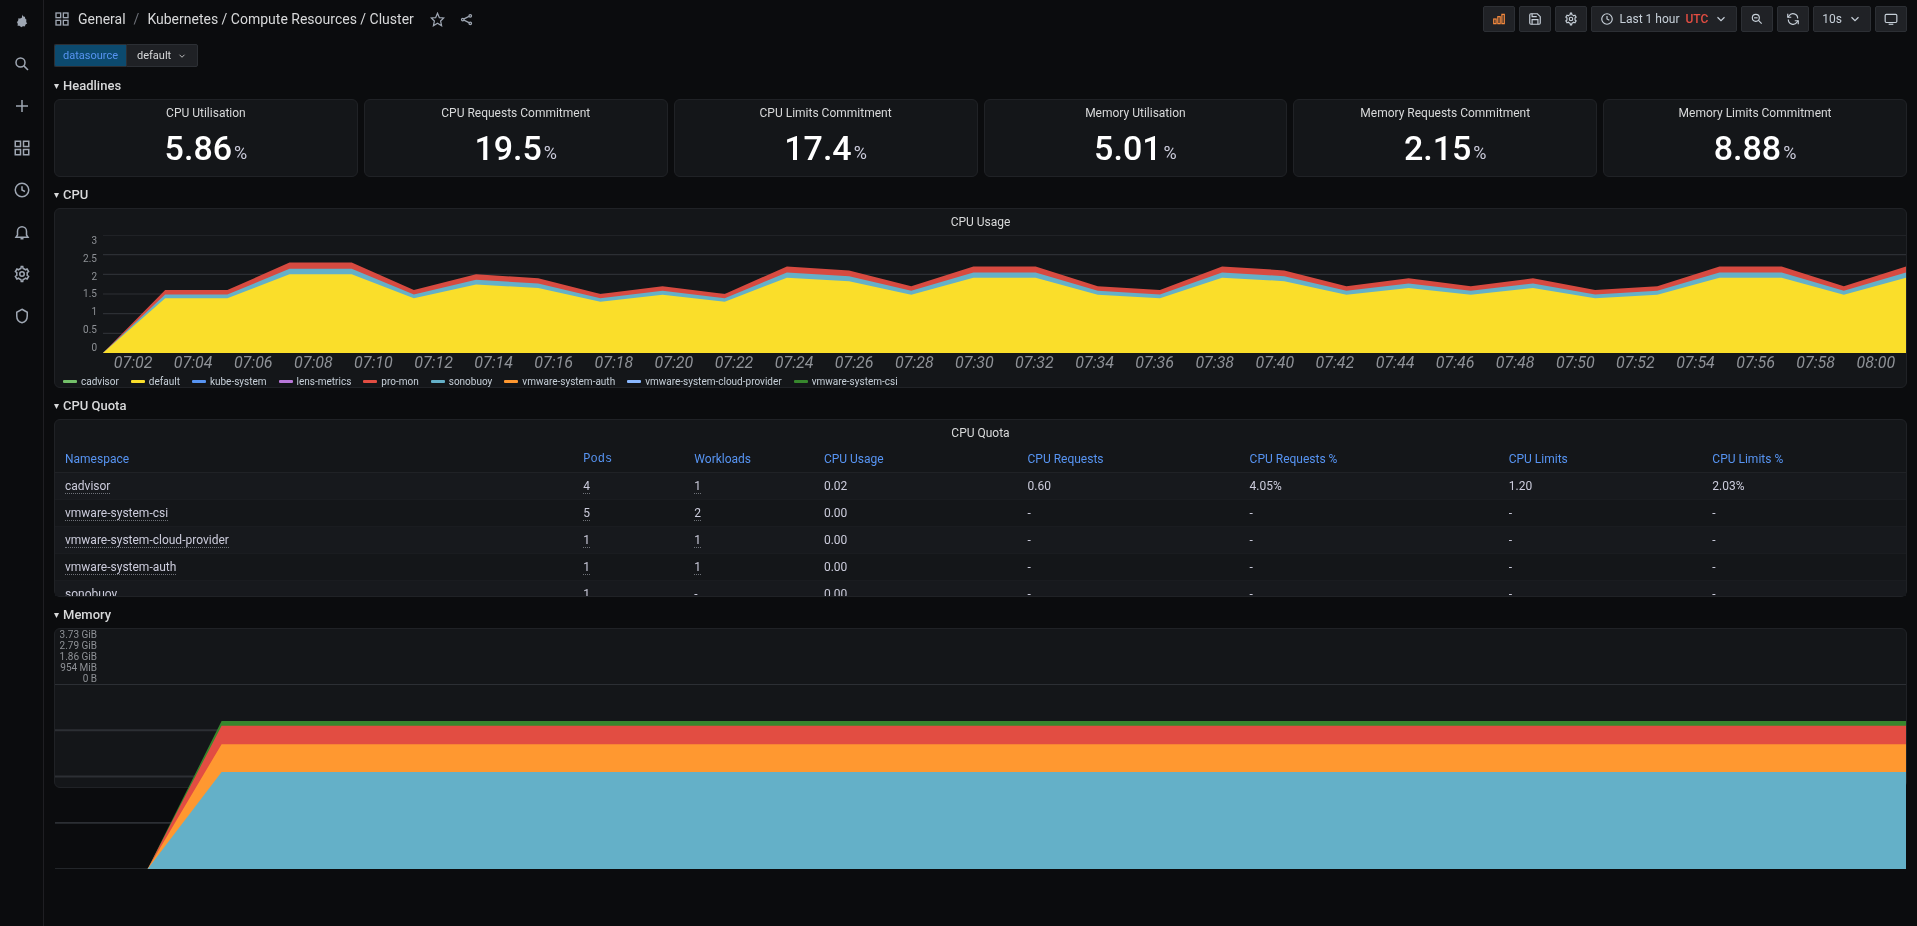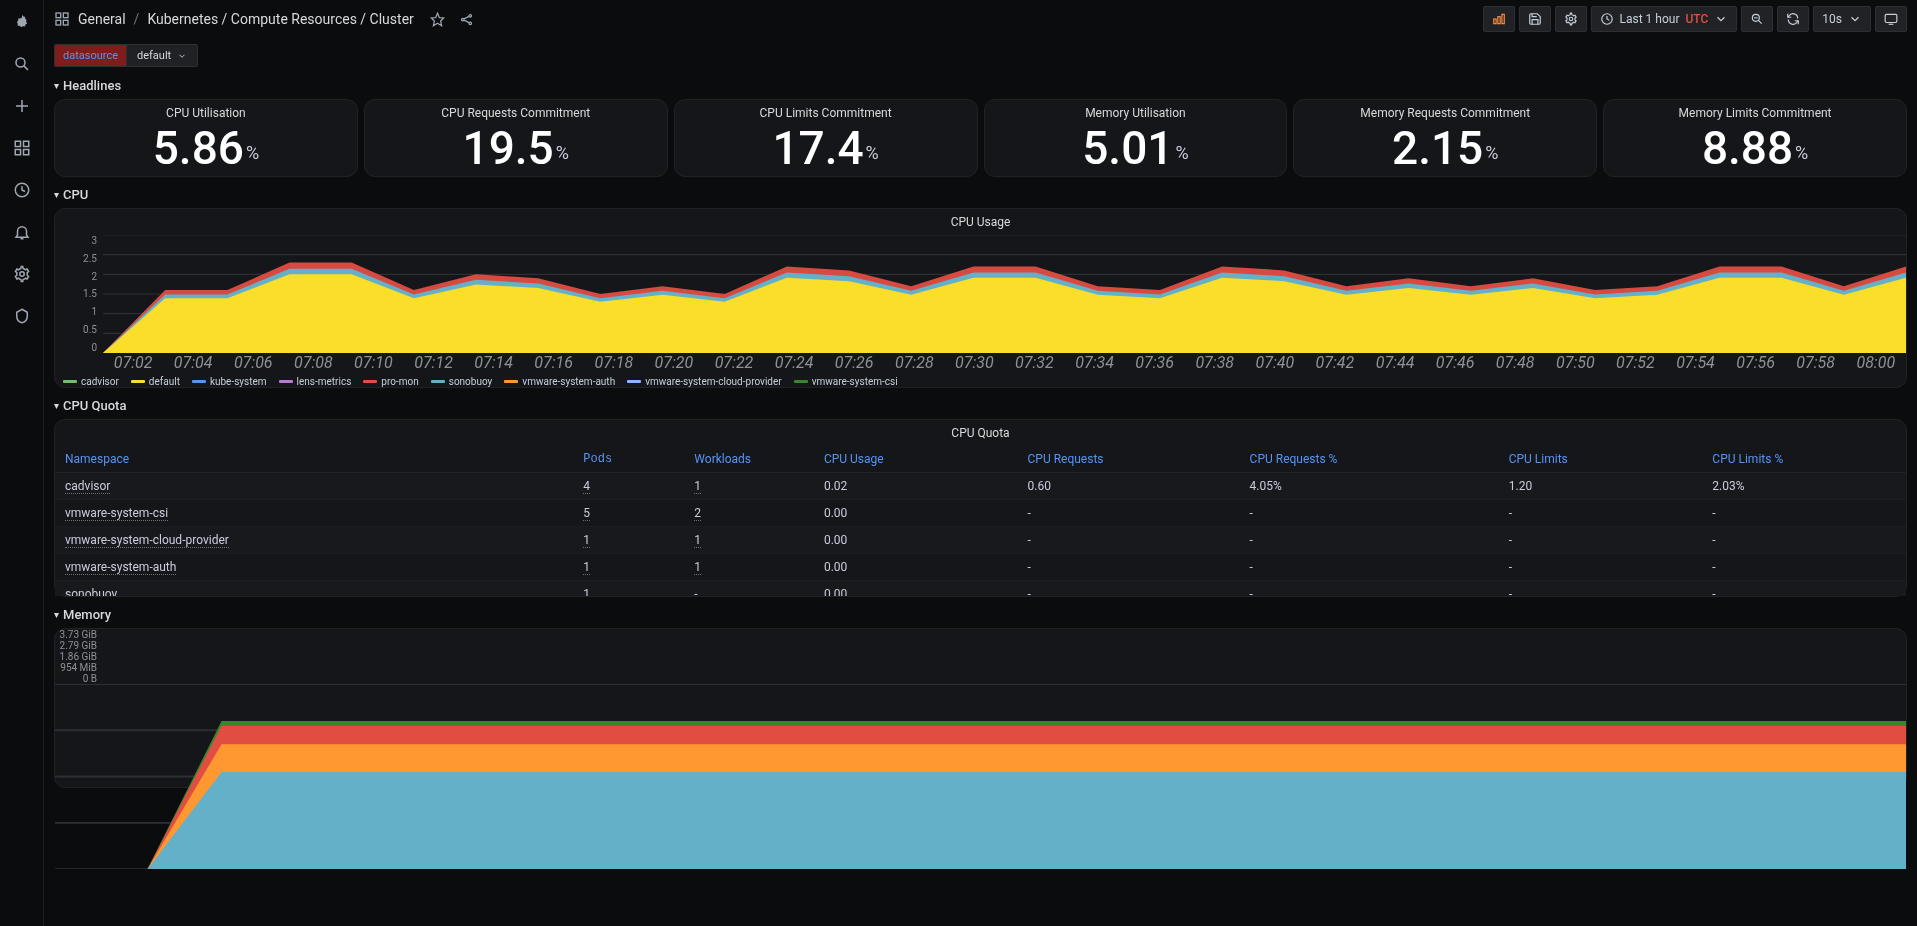--- a/index.html
+++ b/index.html
@@ -66,21 +66,21 @@
 .tb-btn svg { width: 14px; height: 14px; }
 .tb-btn .utc { color: #e24d42; font-weight: 500; }
 .icon-star, .icon-share { color: #9fa7b3; cursor: pointer; display: flex; }
 
 .var-row {
   position: absolute;
   left: 54px; top: 44px;
   display: flex; align-items: center; gap: 0;
 }
 .var-label {
-  background: #7f1d1d;
+  background: #0c4a6e;
   border: 1px solid #2c2f34;
   border-right: none;
   border-radius: 2px 0 0 2px;
   padding: 4px 8px;
   color: #5794f2;
   font-size: 11px;
 }
 .var-select {
   background: #1f2125;
   border: 1px solid #2c2f34;
@@ -113,35 +113,35 @@
 
 .stat-grid {
   display: grid;
   grid-template-columns: repeat(6, 1fr);
   gap: 6px;
   margin-bottom: 10px;
 }
 .panel {
   background: #141619;
   border: 1px solid #202226;
-  border-radius: 11px;
+  border-radius: 6px;
 }
 .stat-panel { height: 78px; display: flex; flex-direction: column; }
 .panel-title {
   text-align: center;
   font-size: 12px;
   color: #d8d9da;
   padding: 6px 0 0;
 }
 .stat-val {
   flex: 1;
   display: flex; align-items: center; justify-content: center;
   color: #fff;
 }
-.stat-val .big { font-size: 46px; font-weight: 500; }
+.stat-val .big { font-size: 34px; font-weight: 500; }
 .stat-val .unit { font-size: 18px; color: #ccccdc; margin-left: 2px; position: relative; top: 4px; }
 
 .chart-panel { position: relative; }
 .chart-title { text-align: center; font-size: 12px; color: #d8d9da; padding: 6px 0; }
 .chart-body { display: flex; }
 .y-axis {
   width: 48px;
   display: flex; flex-direction: column; justify-content: space-between;
   font-size: 10px; color: #8e9196;
   text-align: right; padding-right: 6px;

